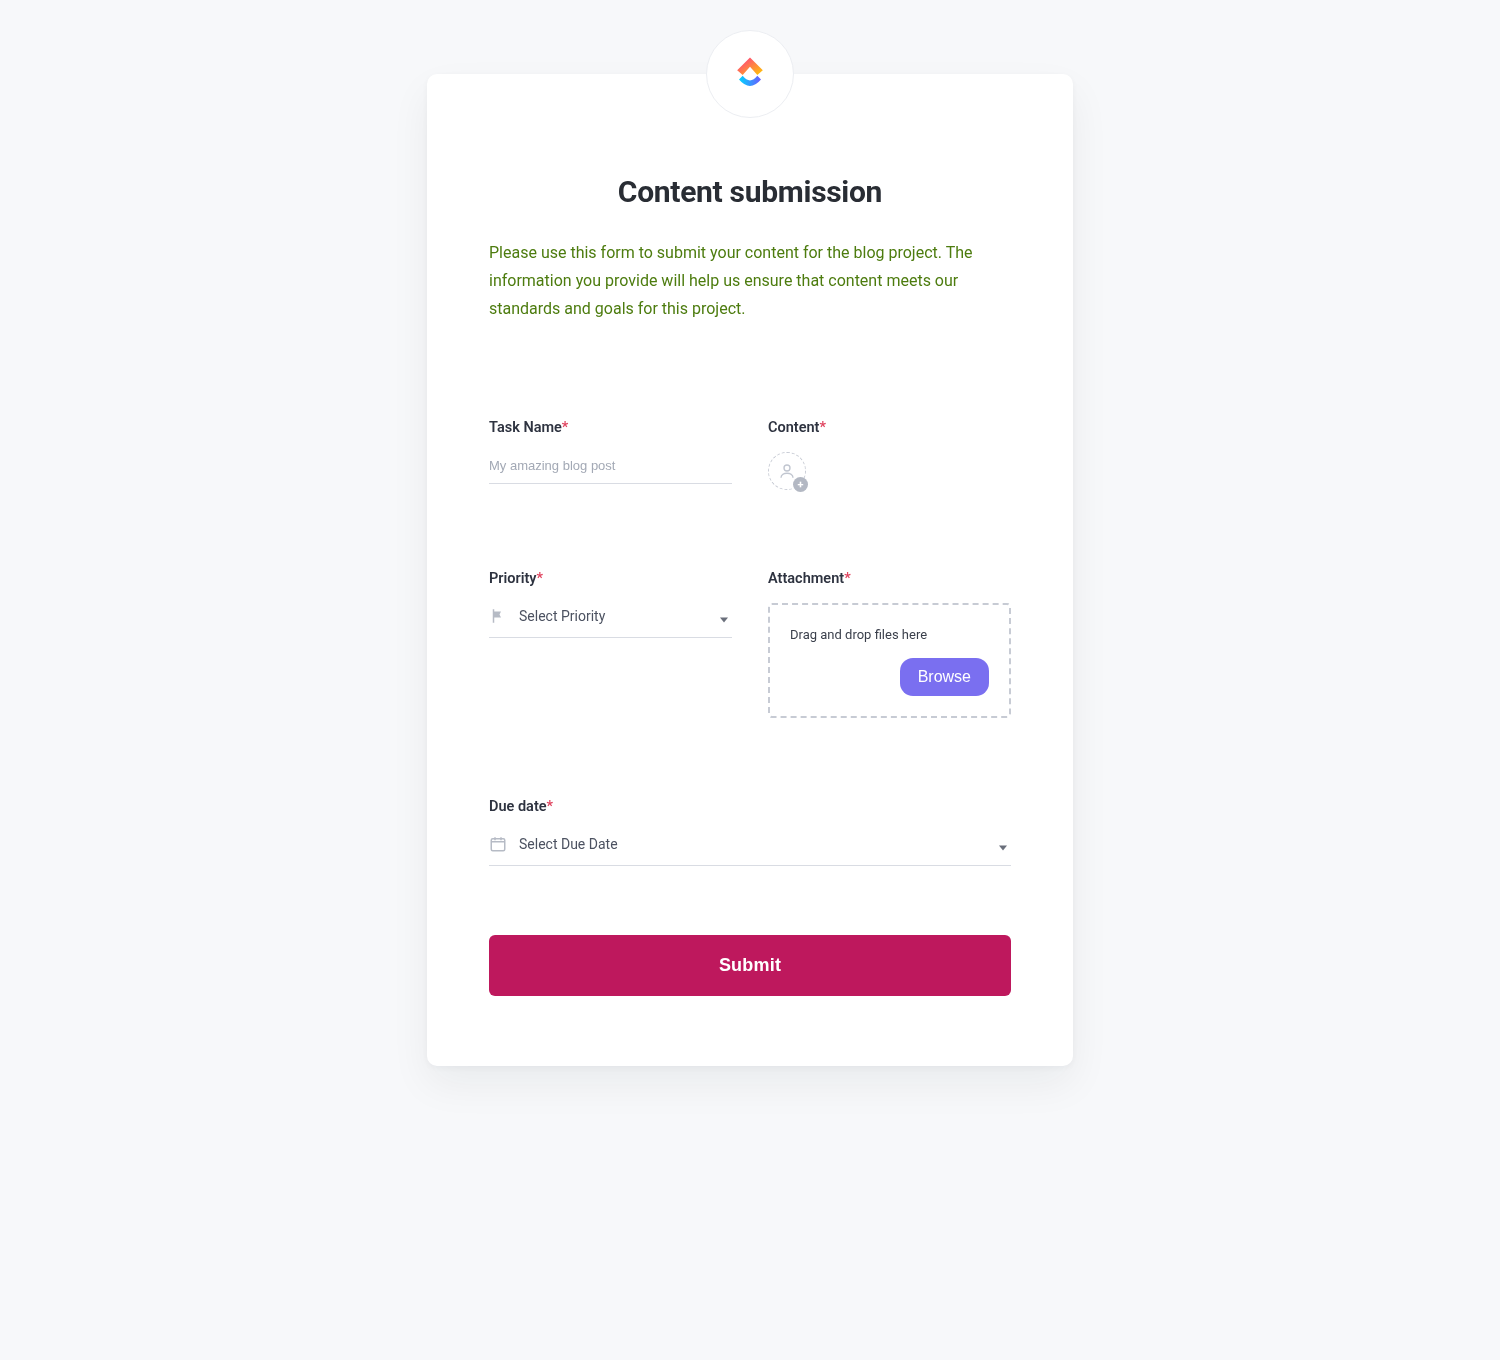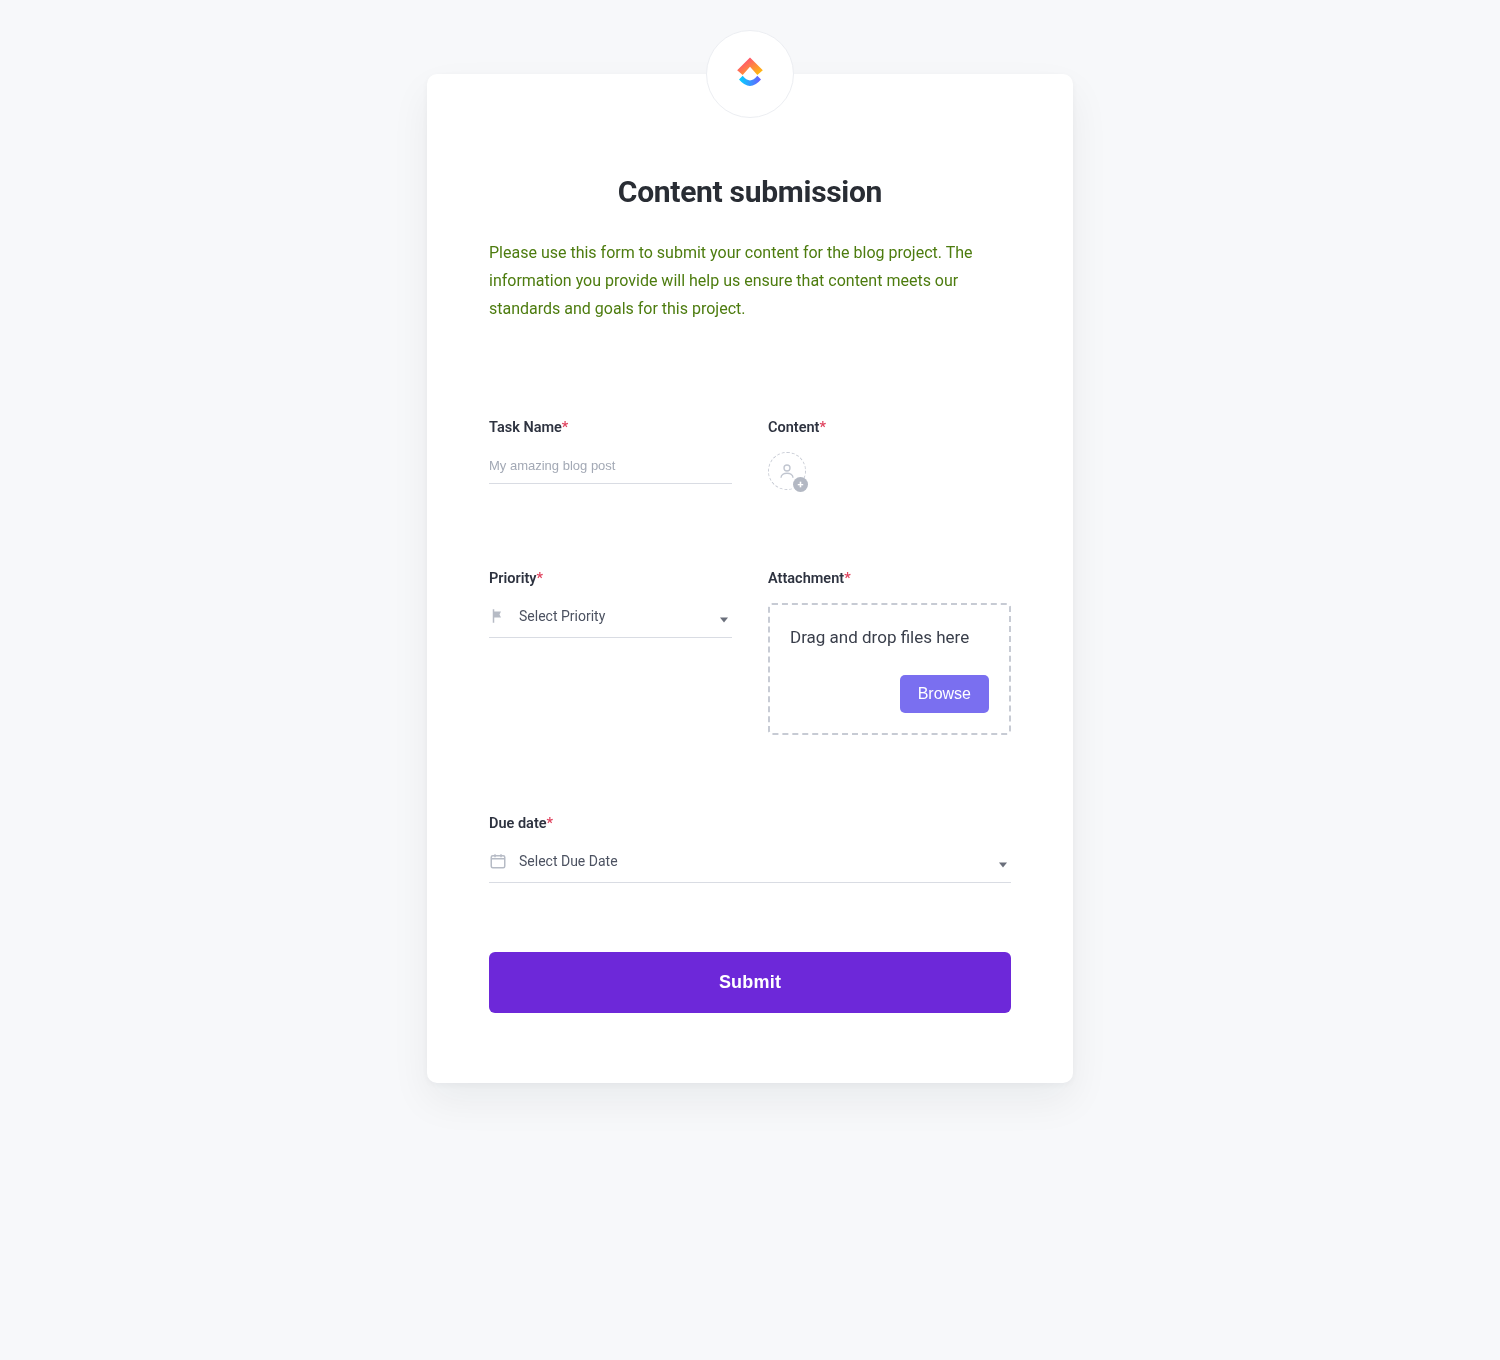--- a/index.html
+++ b/index.html
@@ -95,38 +95,38 @@
       border-right: 4px solid transparent;
       border-top: 5px solid #6a6f7b;
     }
     .select-line .txt { font-size: 14px; color: #4c5261; }
     .icon-flag, .icon-cal { width: 18px; height: 18px; color: #b6bbc5; }
     .dropzone {
       border: 2px dashed #c7cbd4;
       border-radius: 4px;
       padding: 22px 20px 20px 20px;
     }
-    .dz-text { font-size: 17px; color: #3a3f4b; margin-bottom: 28px; }
+    .dz-text { font-size: 13px; color: #3a3f4b; margin-bottom: 16px; }
     .dz-actions { display: flex; justify-content: flex-end; }
     .btn-browse {
       background: #7a6ff0;
       color: #fff;
       font-size: 16px;
       font-weight: 500;
       border: none;
-      border-radius: 5px;
+      border-radius: 13px;
       padding: 10px 18px;
       cursor: pointer;
       text-align: center;
     }
     .row-full { margin-bottom: 69px; }
     .row-full .select-line { max-width: 100%; }
     .btn-submit {
       width: 100%;
-      background: #6d28d9;
+      background: #be185d;
       color: #fff;
       font-size: 18px;
       font-weight: 700;
       border: none;
       border-radius: 6px;
       padding: 20px 0;
       cursor: pointer;
       letter-spacing: 0.2px;
       text-align: center;
     }

